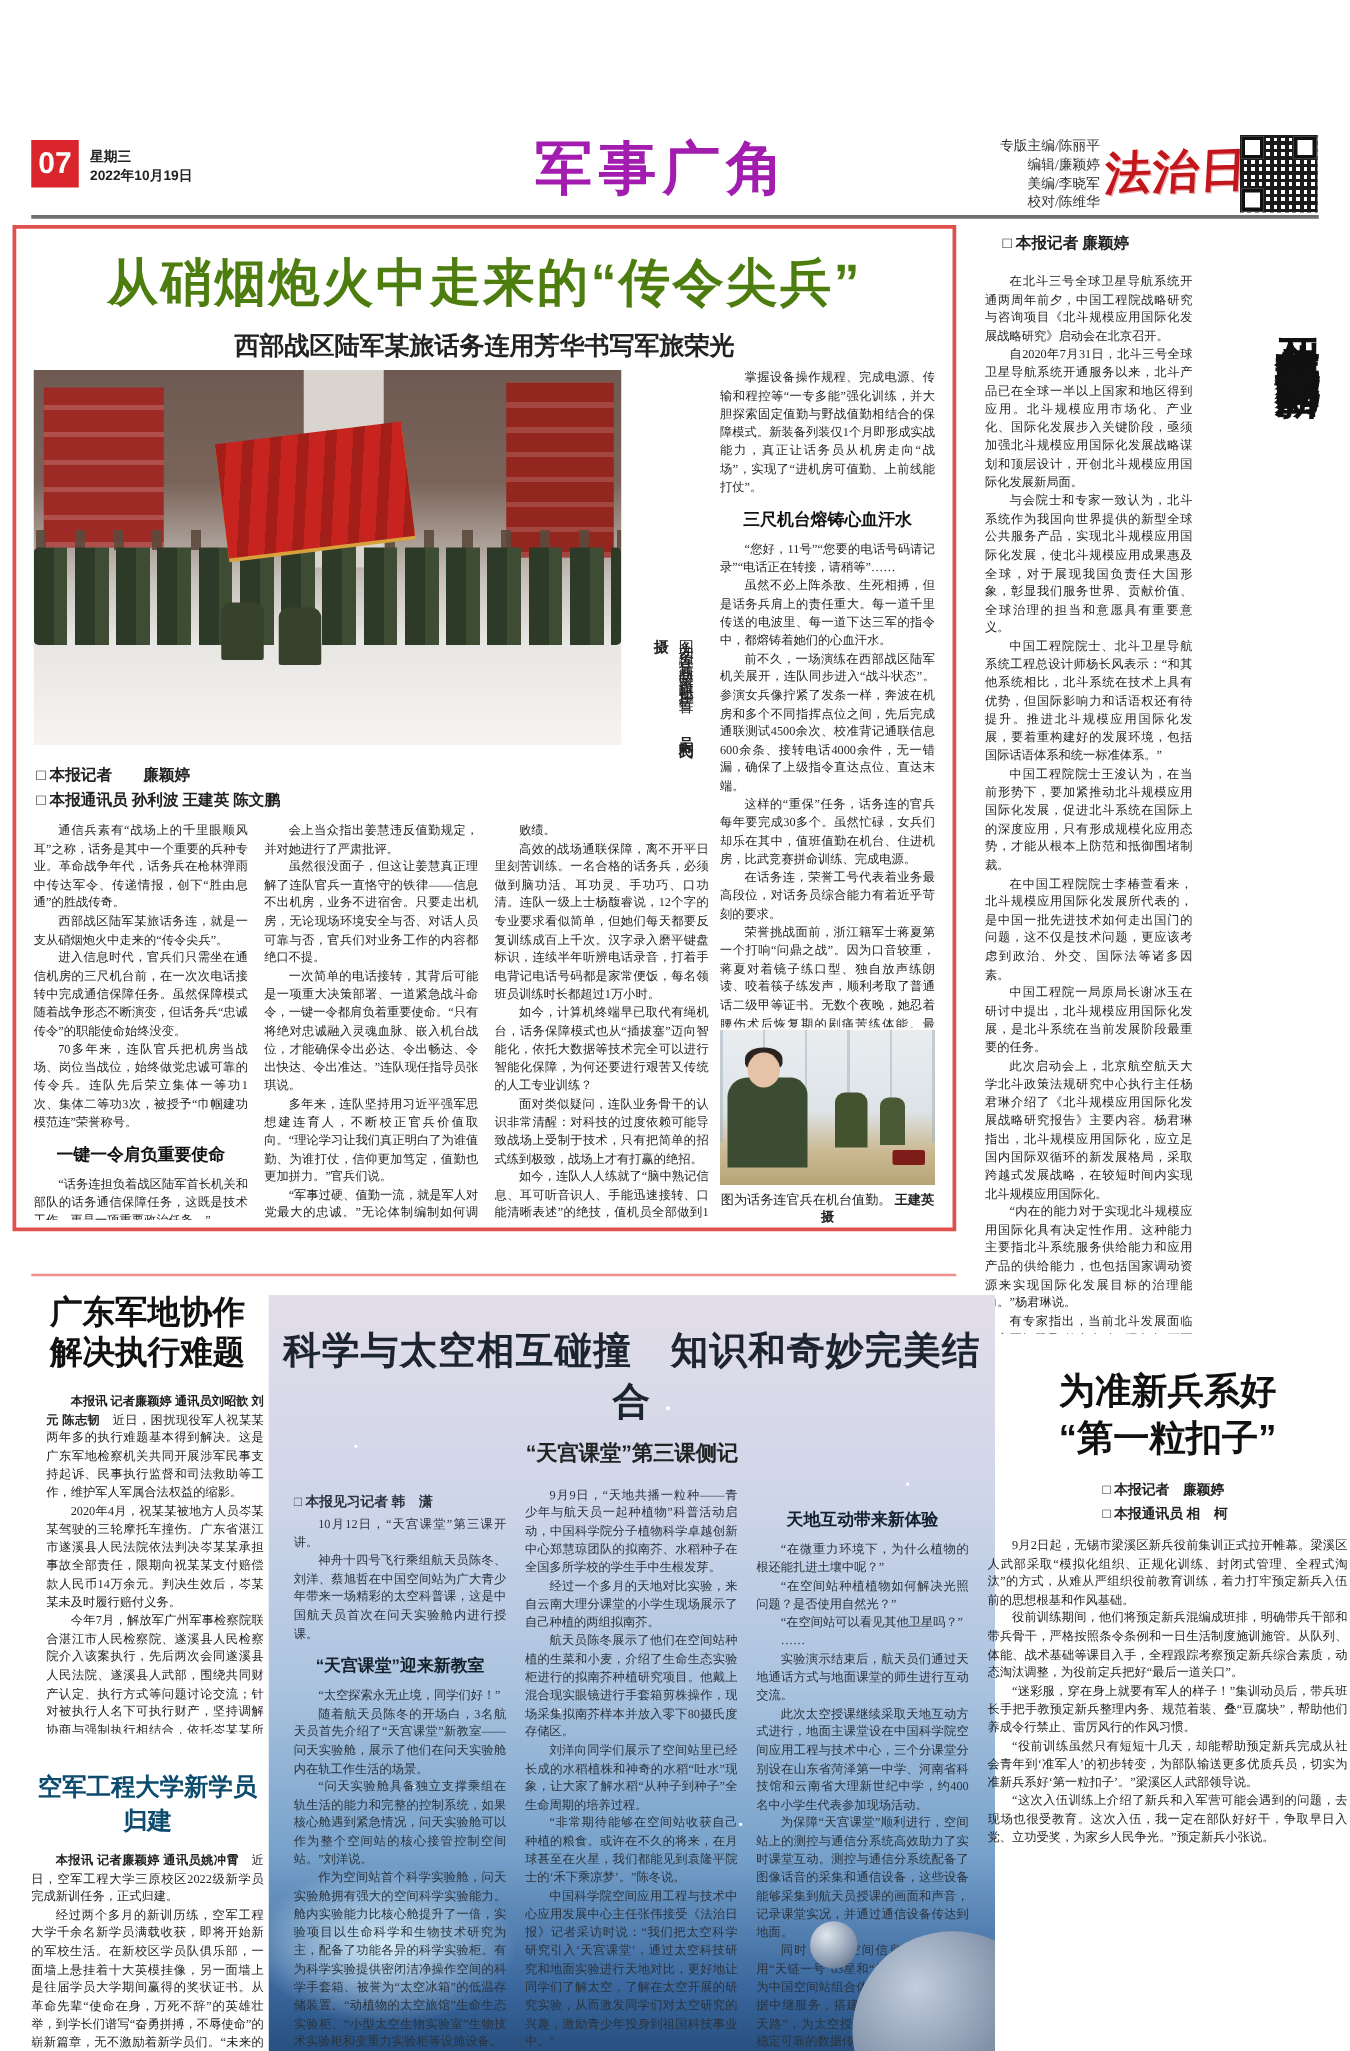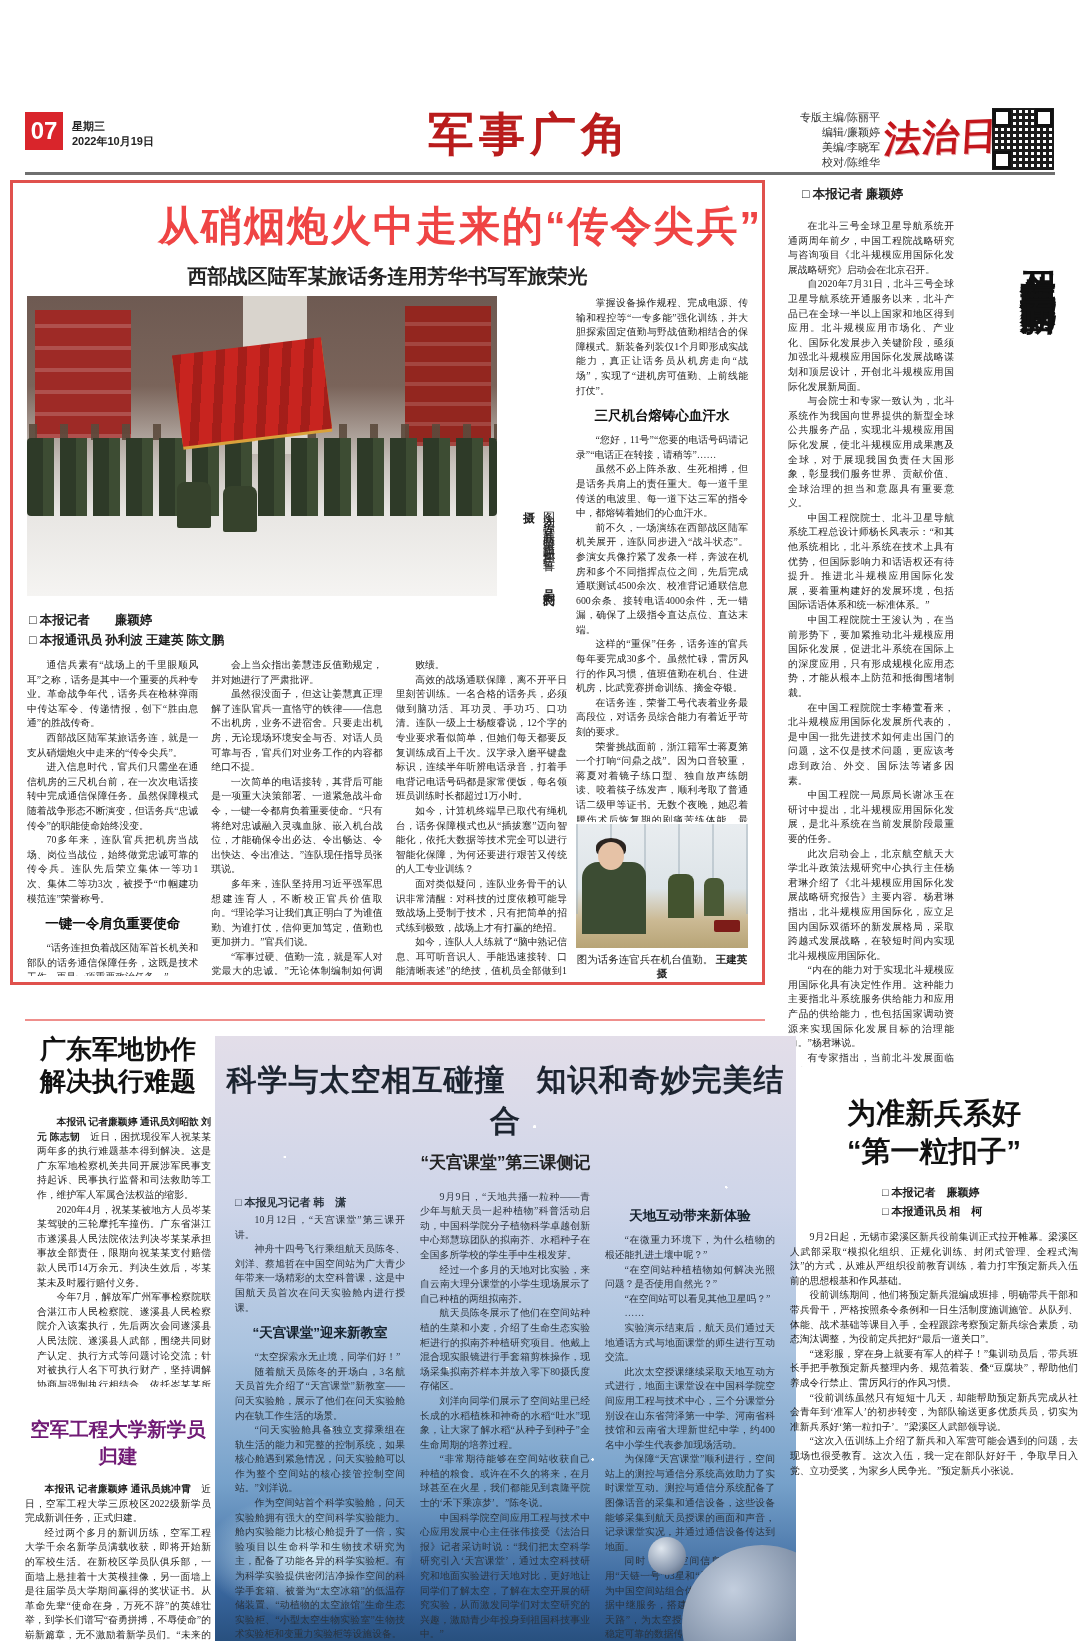--- a/index.html
+++ b/index.html
@@ -4,37 +4,37 @@
 <style>
   html,body{margin:0;padding:0;background:#e9e9e9;}
   .page{position:relative;width:1080px;height:1641px;background:#fff;margin:0 auto;overflow:hidden;
         font-family:"Liberation Serif","DejaVu Serif",serif;color:#222;}
 
   
   .pagenum{position:absolute;left:25px;top:112px;width:38px;height:38px;background:#d9252b;color:#fff;
            font-family:"Liberation Sans",sans-serif;font-weight:bold;font-size:24px;line-height:38px;text-align:center;}
   .dateblock{position:absolute;left:72px;top:119px;font-family:"Liberation Sans",sans-serif;
              font-weight:bold;font-size:11px;line-height:15px;color:#222;}
-  .sectiontitle{position:absolute;left:428px;top:104px;font-size:46px;font-weight:bold;color:#b91c1c;
+  .sectiontitle{position:absolute;left:428px;top:104px;font-size:46px;font-weight:bold;color:#a21caf;
                 letter-spacing:5px;font-family:Liberation Serif, serif;}
   .credits{position:absolute;left:760px;top:110px;width:120px;text-align:right;font-size:11px;line-height:15px;color:#333;}
   .masthead{position:absolute;left:884px;top:112px;font-size:37px;font-weight:bold;color:#c3161c;
             font-family:"DejaVu Serif",serif;transform:rotate(-2deg) skewX(-5deg);letter-spacing:1px;
             text-shadow:1px 1px 0 rgba(195,22,28,.35);}
   .qr{position:absolute;left:992px;top:108px;width:62px;height:62px;background:#fff;
       background-image:repeating-linear-gradient(0deg,#1b1b1b 0 3px,transparent 3px 6px),
                        repeating-linear-gradient(90deg,#1b1b1b 0 3px,#fff 3px 6px);}
   .qr i{position:absolute;width:12px;height:12px;border:3px solid #111;background:#fff;}
   .qr i.tl{left:1px;top:1px}.qr i.tr{right:1px;top:1px}.qr i.bl{left:1px;bottom:1px}
   .hrule{position:absolute;left:25px;top:172px;width:1030px;height:3px;background:#6f6f6f;}
 
   
   .mainbox{position:absolute;left:10px;top:180px;width:755px;height:805px;border:3px solid #e0514d;
            box-sizing:border-box;background:#fff;}
-  .mb-headline{margin-top:16px;text-align:right;font-size:41px;font-weight:bold;letter-spacing:2px;color:#ef4444;
+  .mb-headline{margin-top:16px;text-align:center;font-size:41px;font-weight:bold;letter-spacing:2px;color:#4d7c0f;
                font-family:"Liberation Sans","DejaVu Sans",sans-serif;}
   .mb-subtitle{margin-top:9px;text-align:center;font-size:20px;font-weight:600;color:#222;
                font-family:"Liberation Sans","DejaVu Sans",sans-serif;}
   .mb-content{position:absolute;left:14px;top:113px;width:721px;height:685px;display:flex;gap:9px;}
   .mb-left{width:540px;}
   .photo-row{display:flex;height:300px;}
   .photo1{position:relative;width:470px;height:300px;overflow:hidden;
           background:linear-gradient(180deg,#6e5a52 0%,#7a645a 30%,#c8c2bc 56%,#e8e6e3 72%,#f5f4f2 100%);}
   .p1-panelL{position:absolute;left:8px;top:14px;width:96px;height:128px;background:#9e2a26;
              background-image:repeating-linear-gradient(0deg,rgba(255,255,255,.18) 0 4px,transparent 4px 22px);}
@@ -88,21 +88,21 @@
 
   
   .pinkrule{position:absolute;left:25px;top:1019px;width:740px;height:2px;background:#ef8f8c;}
 
   
   .gd{position:absolute;left:25px;top:1033px;width:186px;}
   .gd-h{font-size:26px;font-weight:bold;text-align:center;line-height:32px;color:#111;
         font-family:"Liberation Sans",sans-serif;}
   .gd-body{margin-top:18px;height:272px;overflow:hidden;margin-left:12px;}
   .af{position:absolute;left:25px;top:1416px;width:186px;}
-  .af-h{font-size:19.5px;font-weight:bold;text-align:center;color:#701a75;font-family:Liberation Mono, monospace;}
+  .af-h{font-size:19.5px;font-weight:bold;text-align:center;color:#0c4a6e;font-family:Liberation Mono, monospace;}
   .af-body{margin-top:12px;height:185px;overflow:hidden;}
 
   
   .sci{position:absolute;left:215px;top:1036px;width:581px;height:605px;overflow:hidden;color:#2c3640;
        background:
         radial-gradient(150px 90px at 16% 86%, rgba(225,247,255,.95), rgba(225,247,255,0) 70%),
         radial-gradient(2px 2px at 12% 20%, #fff 60%, transparent 70%),
         radial-gradient(2px 2px at 30% 8%, #fff 60%, transparent 70%),
         radial-gradient(2.5px 2.5px at 55% 15%, #fff 60%, transparent 70%),
         radial-gradient(2px 2px at 74% 6%, #fff 60%, transparent 70%),
@@ -208,21 +208,21 @@
             </div>
         </div>
       </div>
       <div class="mb-right">
         <div class="coltext">
             <p class="para">掌握设备操作规程、完成电源、传输和程控等“一专多能”强化训练，并大胆探索固定值勤与野战值勤相结合的保障模式。新装备列装仅1个月即形成实战能力，真正让话务员从机房走向“战场”，实现了“进机房可值勤、上前线能打仗”。</p>
             <div class="subhead">三尺机台熔铸心血汗水</div>
             <p class="para">“您好，11号”“您要的电话号码请记录”“电话正在转接，请稍等”……</p>
             <p class="para">虽然不必上阵杀敌、生死相搏，但是话务兵肩上的责任重大。每一道千里传送的电波里、每一道下达三军的指令中，都熔铸着她们的心血汗水。</p>
             <p class="para">前不久，一场演练在西部战区陆军机关展开，连队同步进入“战斗状态”。参演女兵像拧紧了发条一样，奔波在机房和多个不同指挥点位之间，先后完成通联测试4500余次、校准背记通联信息600余条、接转电话4000余件，无一错漏，确保了上级指令直达点位、直达末端。</p>
-            <p class="para">这样的“重保”任务，话务连的官兵每年要完成30多个。虽然忙碌，雷厉风行的作风习惯，值班值勤在机台、住进机房，比武竞赛拼命训练、摘金夺银。</p>
+            <p class="para">这样的“重保”任务，话务连的官兵每年要完成30多个。虽然忙碌，女兵们却乐在其中，值班值勤在机台、住进机房，比武竞赛拼命训练、完成电源。</p>
             <p class="para">在话务连，荣誉工号代表着业务最高段位，对话务员综合能力有着近乎苛刻的要求。</p>
             <p class="para">荣誉挑战面前，浙江籍军士蒋夏第一个打响“问鼎之战”。因为口音较重，蒋夏对着镜子练口型、独自放声练朗读、咬着筷子练发声，顺利考取了普通话二级甲等证书。无数个夜晚，她忍着腰伤术后恢复期的剧痛苦练体能。最终，蒋夏以体能考核成绩优秀、接转电话4000余次零差错、现场考评第一的优异成绩，成为全旅考取荣誉工号第一人。</p>
           </div>
         <div class="photo2">
           <div class="p2-windows"></div>
           <div class="p2-fig2"></div>
           <div class="p2-fig3"></div>
           <div class="p2-body"></div>
           <div class="p2-hair"></div>
           <div class="p2-head"></div>

